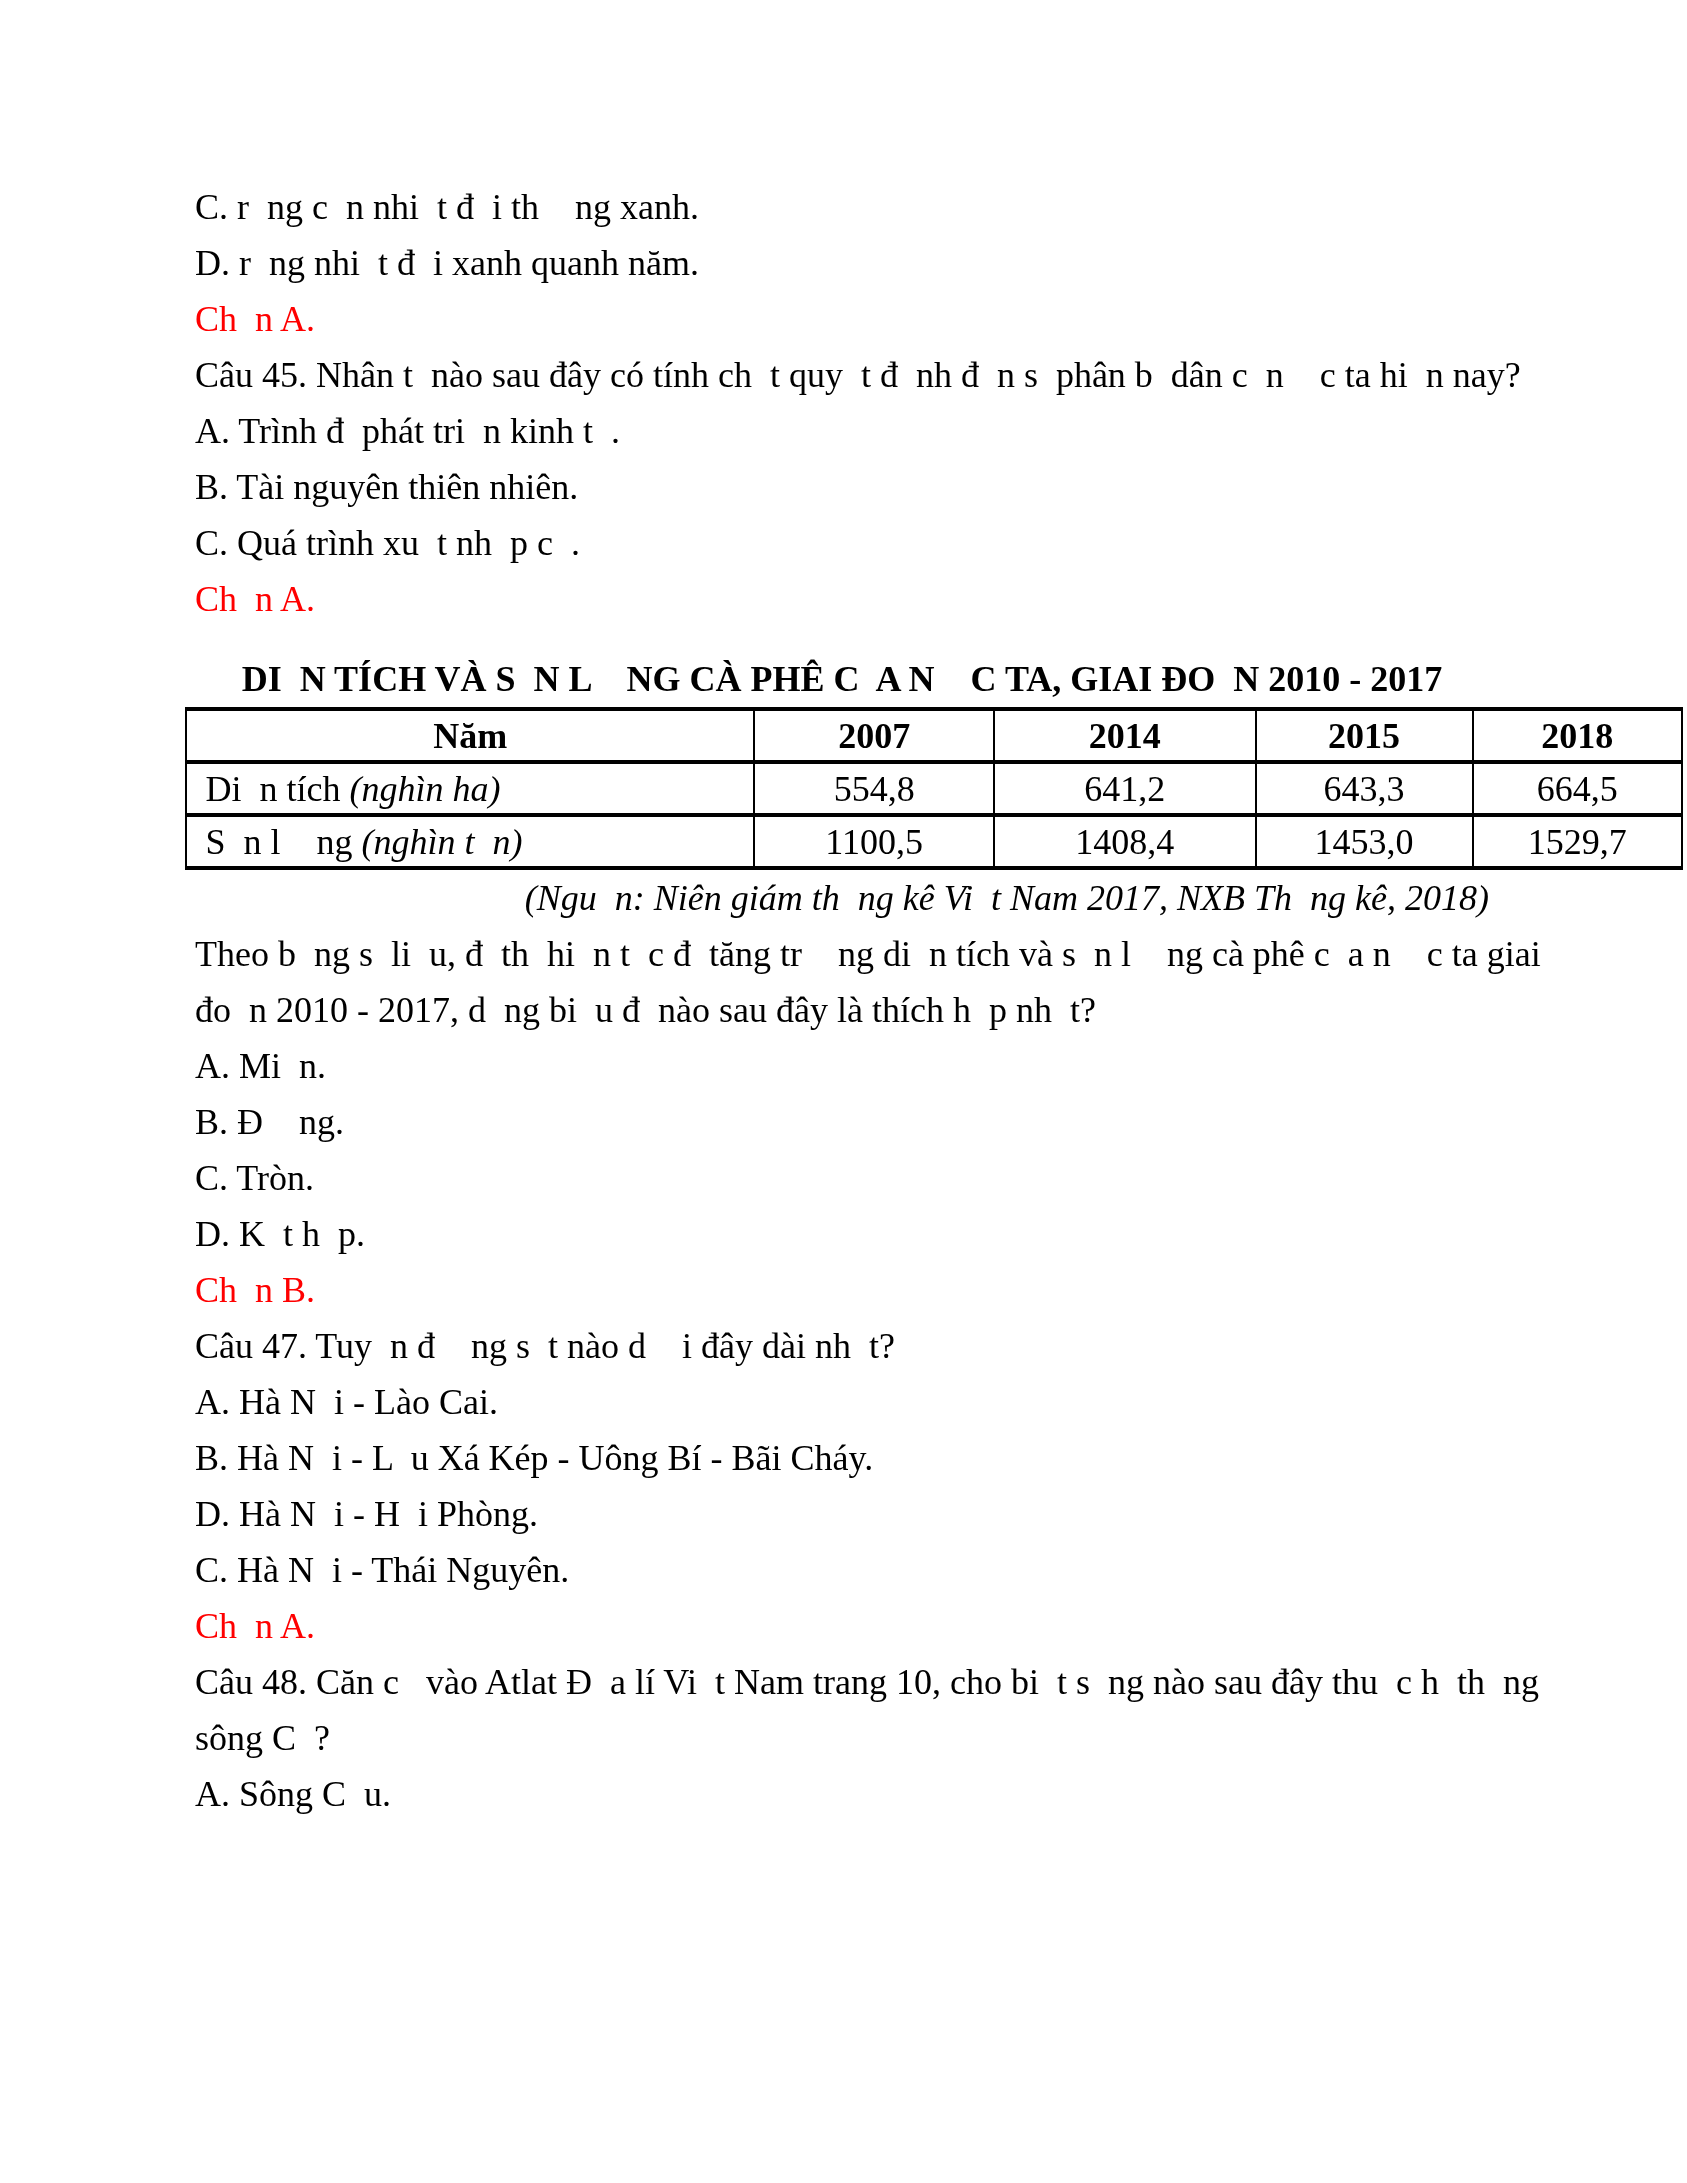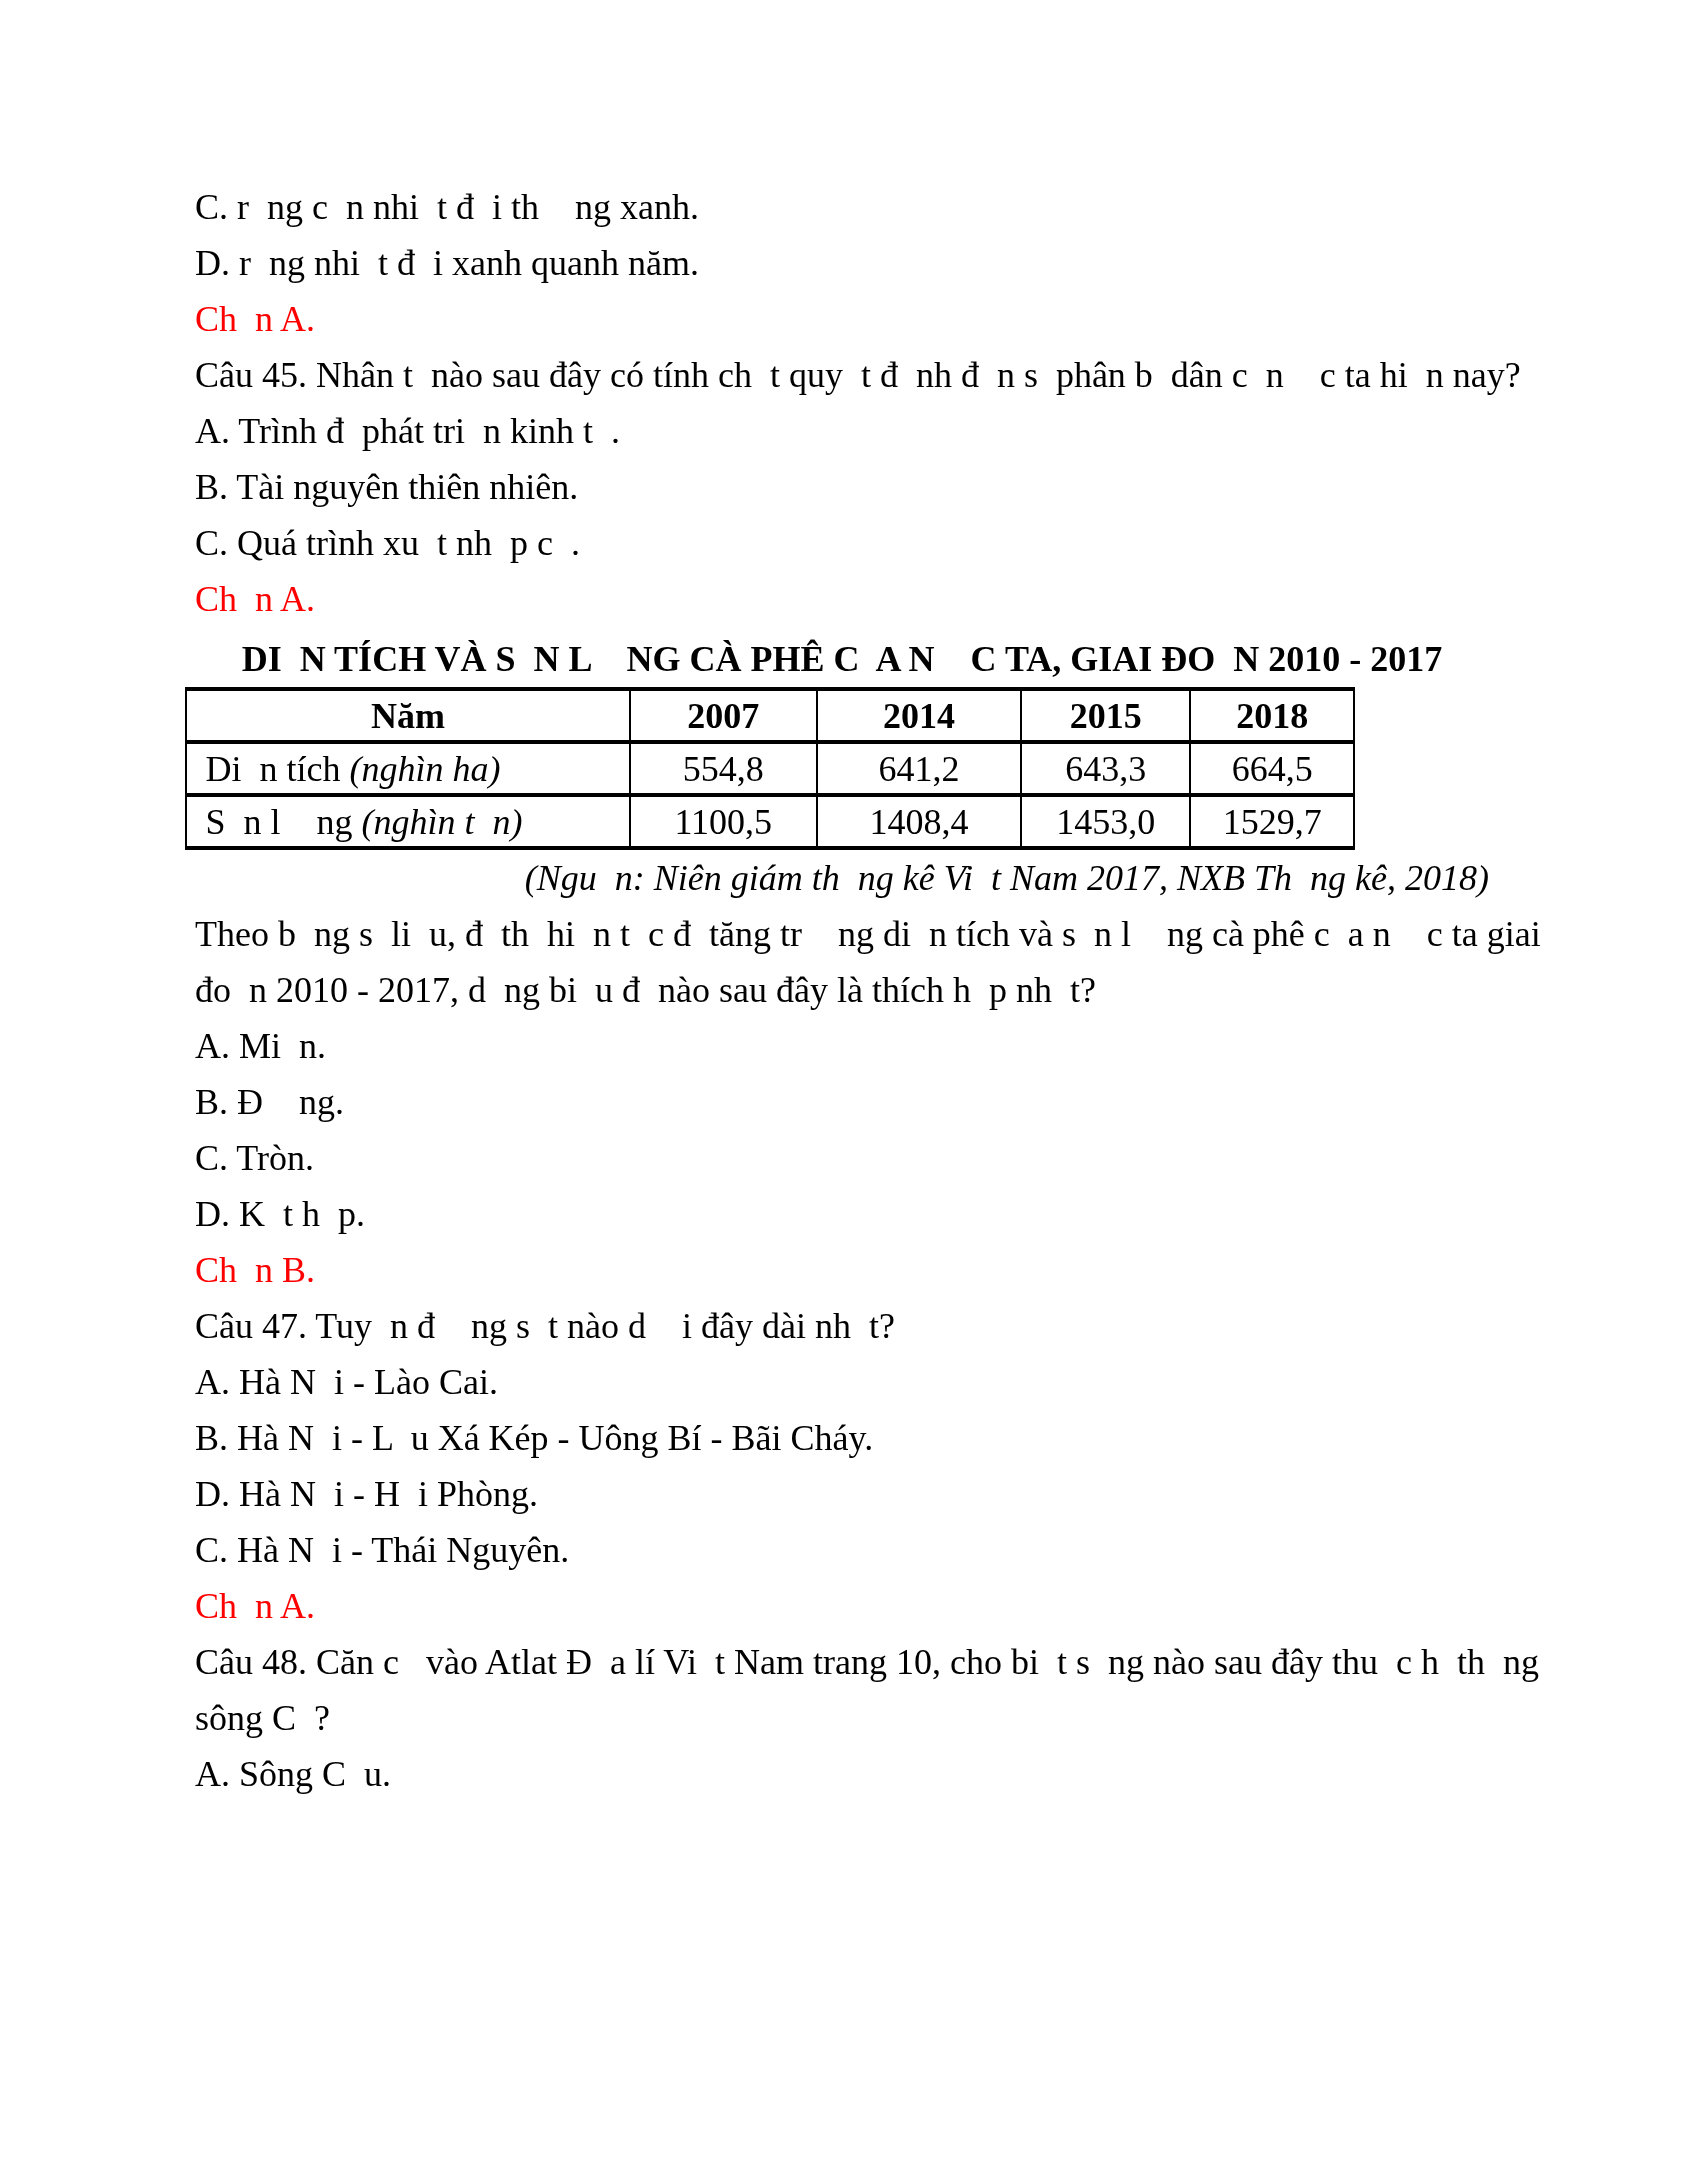--- a/index.html
+++ b/index.html
@@ -23,29 +23,29 @@
   }
   .line {
     margin: 0;
     line-height: 56px;
     white-space: pre;
   }
   .answer {
     color: var(--answer-color);
   }
   .table-title {
-    margin: 4px 0 0 0;
+    margin: 24px 0 0 0;
     line-height: 56px;
     font-weight: bold;
     text-align: center;
     white-space: pre;
   }
   .data-table {
     border-collapse: collapse;
-    width: 1170px;
+    width: 1498px;
     margin-left: -10px;
     table-layout: fixed;
   }
   .data-table th,
   .data-table td {
     border: 2px solid #000;
     border-top-width: 4px;
     border-bottom-width: 4px;
     height: 53px;
     font-size: 36px;

